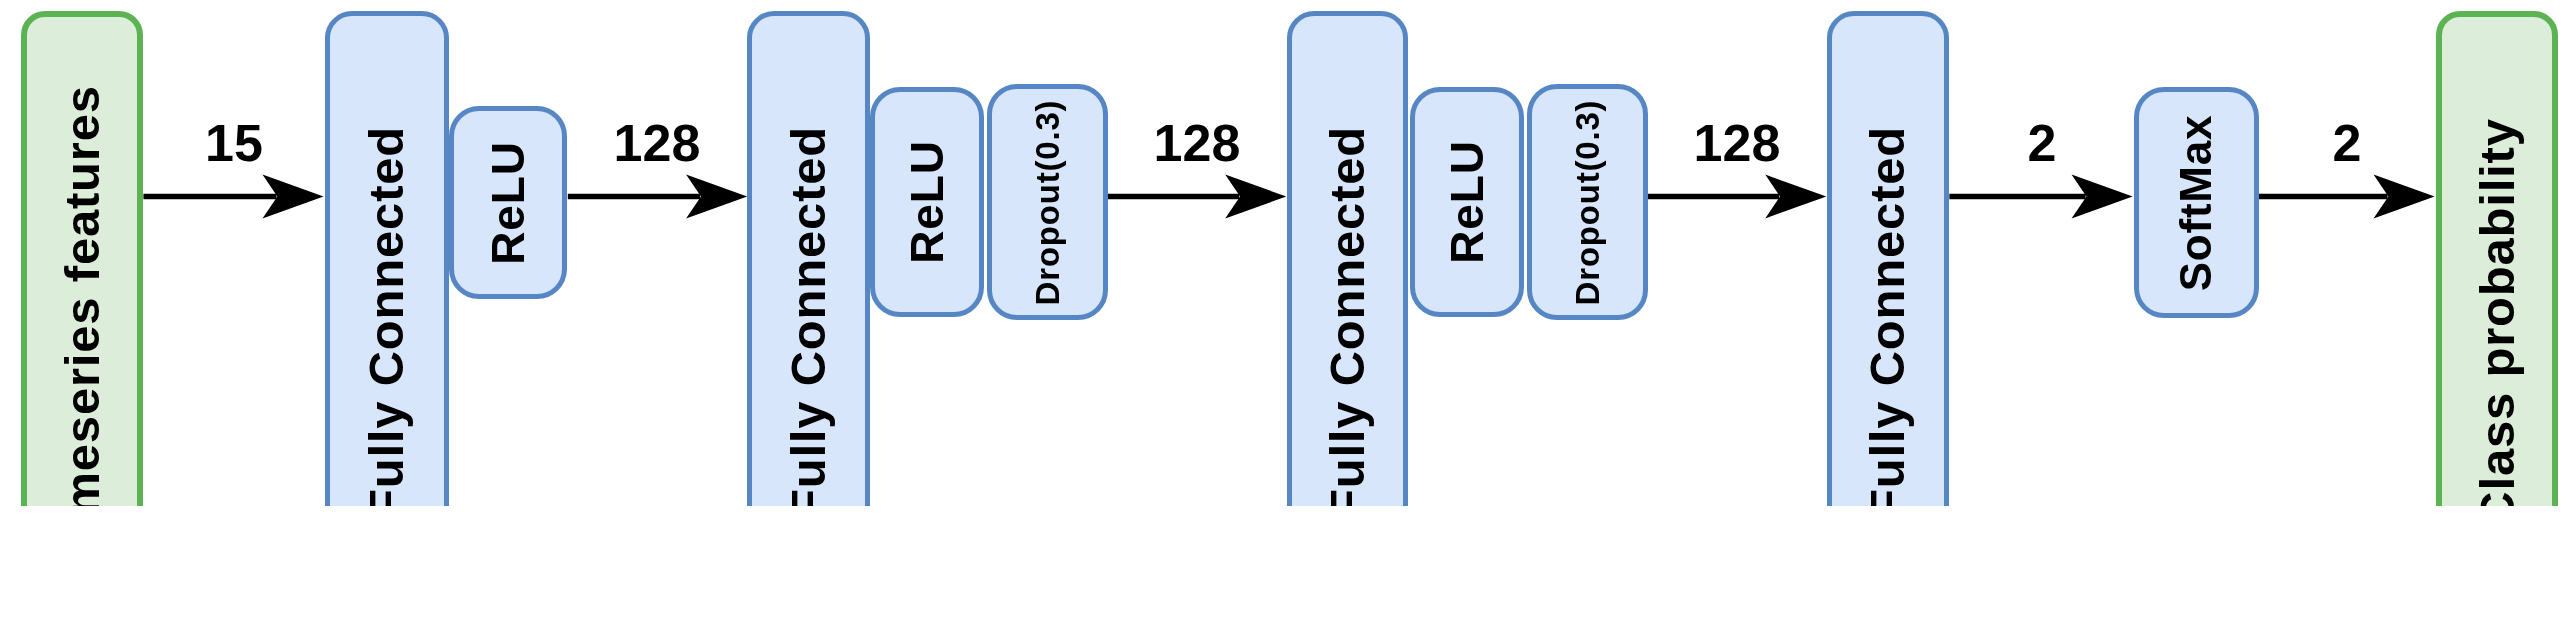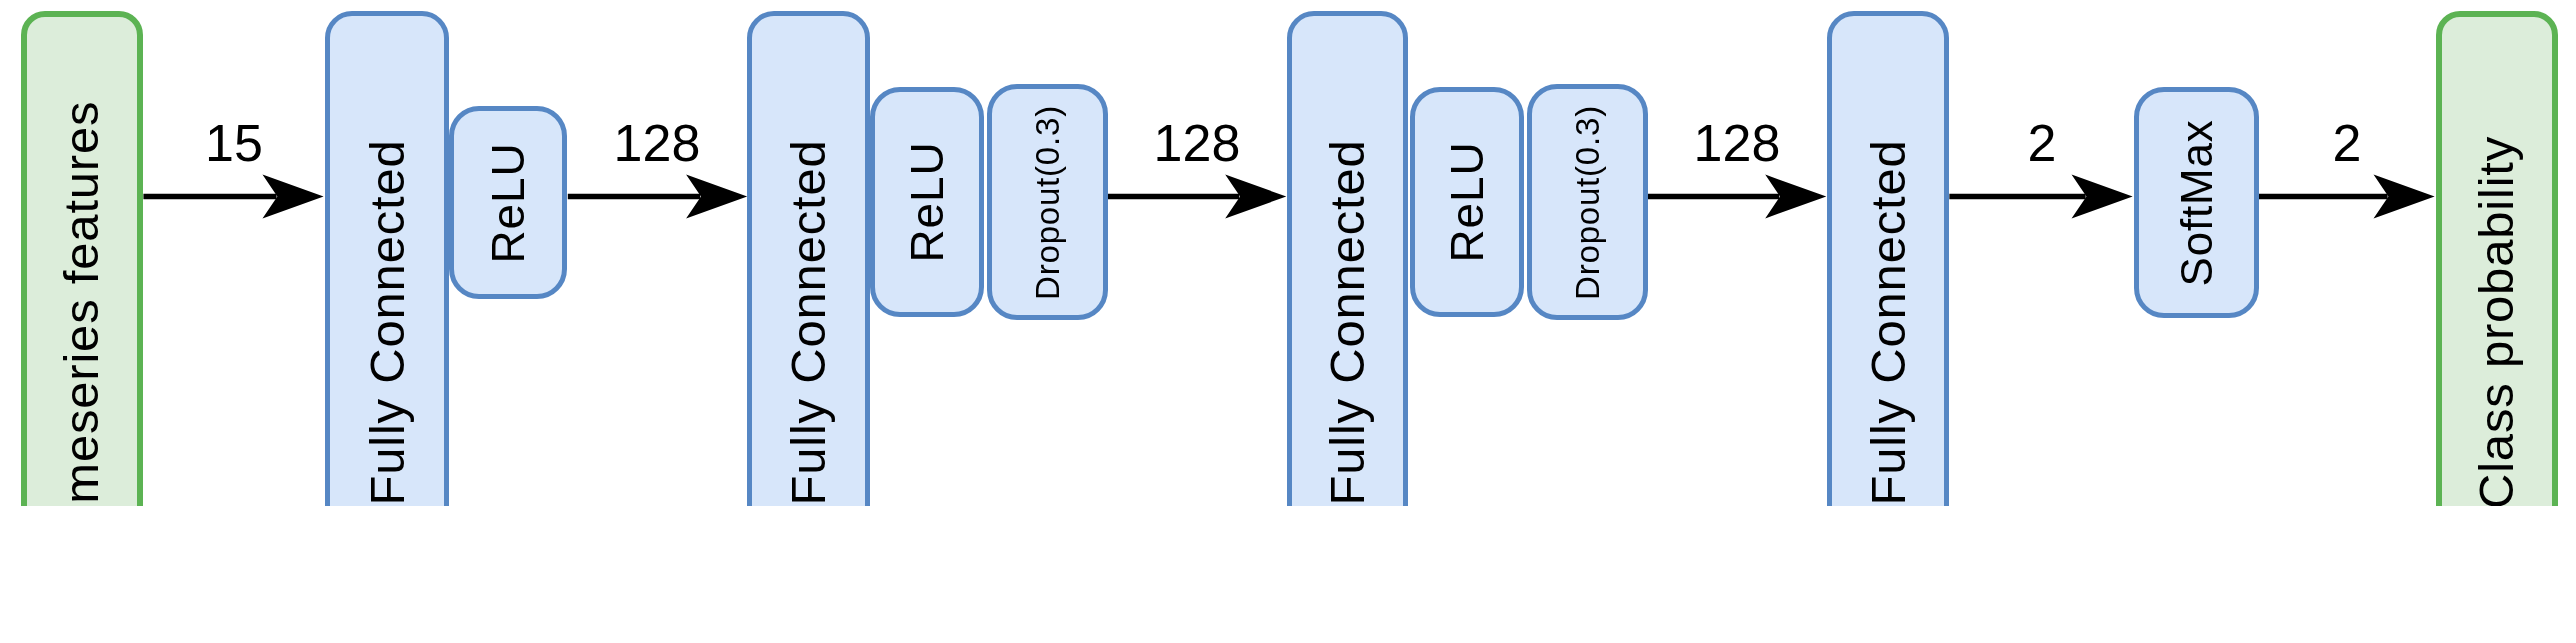--- a/index.html
+++ b/index.html
@@ -7,20 +7,21 @@
     padding: 0;
     background: #ffffff;
     font-family: "Liberation Sans", sans-serif;
   }
   .canvas {
     position: relative;
     width: 2576px;
     height: 506px;
     background: #ffffff;
     overflow: hidden;
+    font-weight: bold;
   }
   .node {
     position: absolute;
     box-sizing: border-box;
     display: flex;
     align-items: center;
     justify-content: center;
     background: #d7e6fa;
     border: 5.5px solid #5687c4;
     border-radius: 27px;

